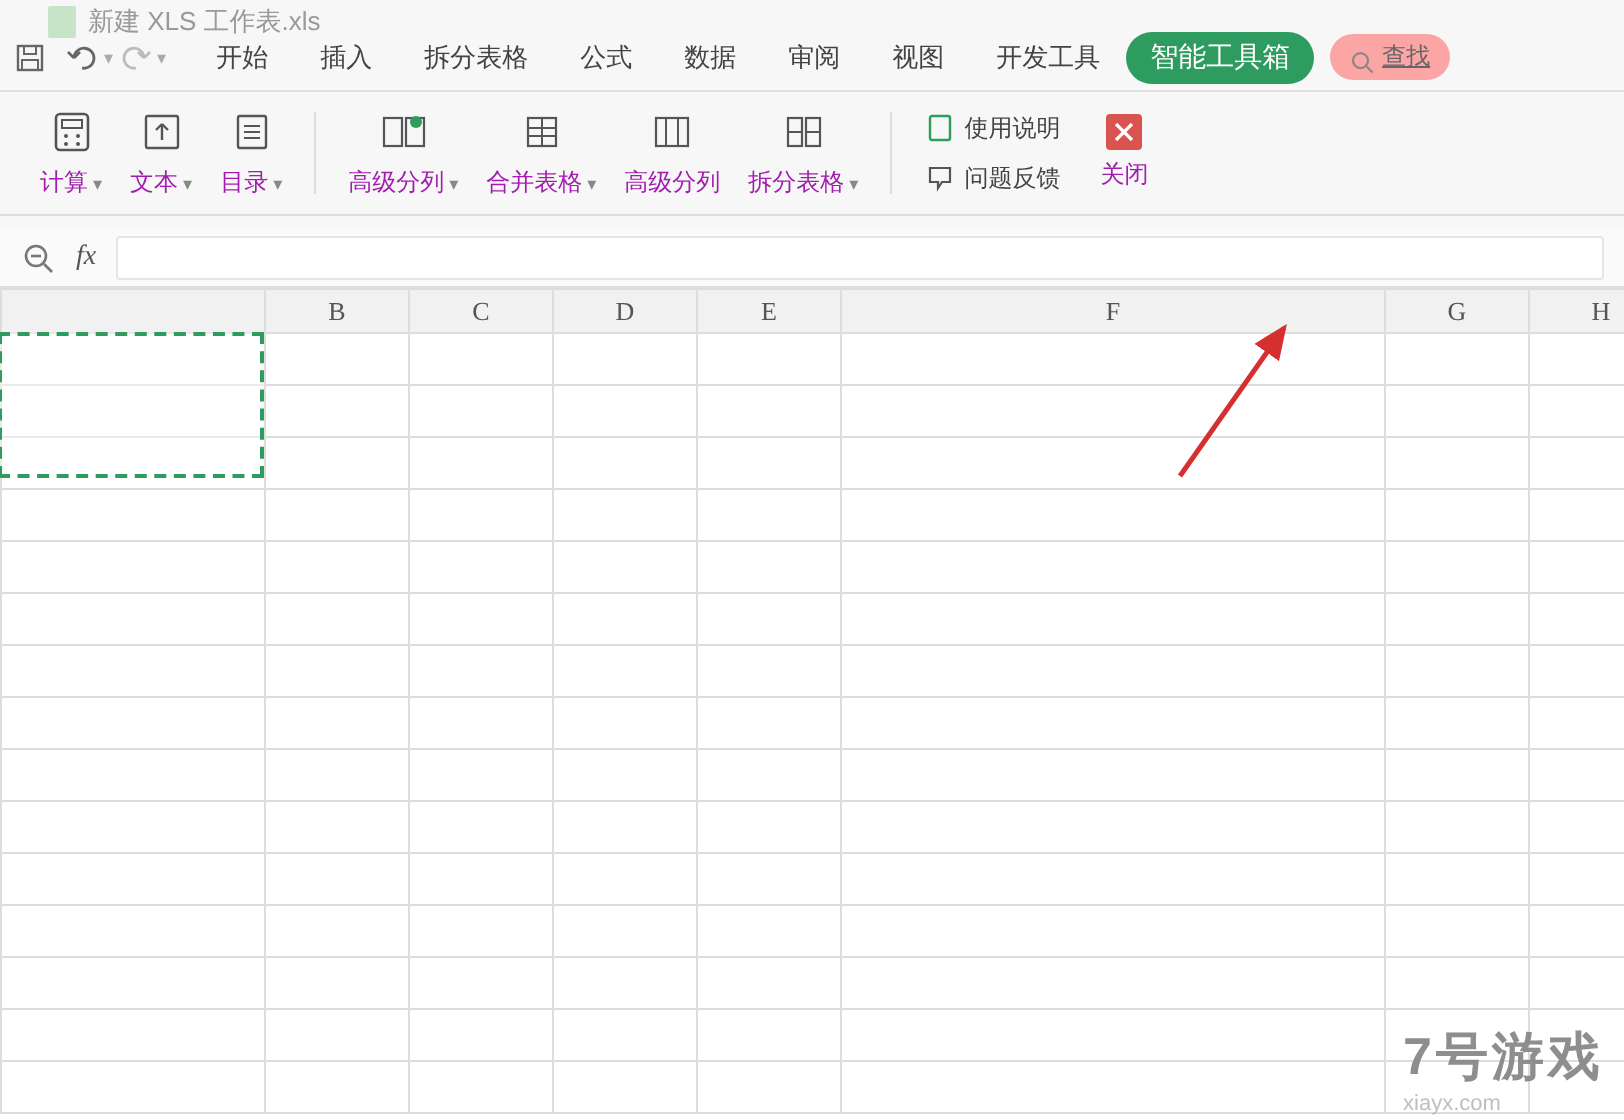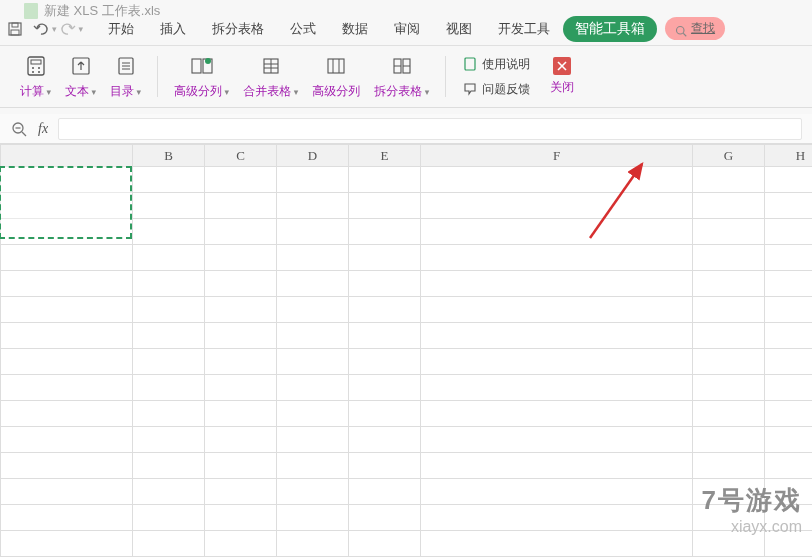--- a/index.html
+++ b/index.html
@@ -241,33 +241,32 @@
     }
     .arrow-annotation {
       position: absolute;
       top: 12px;
       left: 582px;
       pointer-events: none;
     }
     .watermark {
       position: absolute;
       right: 10px;
-      bottom: 28px;
-      text-align: right;
+      bottom: 6px;
       pointer-events: none;
       opacity: 0.95;
     }
     .watermark .wm-big {
       font-size: 26px;
       font-weight: 700;
       color: #888;
       letter-spacing: 2px;
     }
     .watermark .wm-url {
-      font-size: 16px;
+      font-size: 11px;
       color: #bbb;
     }
     .ribbon-right-col {
       display:flex;
       flex-direction:column;
       justify-content:center;
       gap:4px;
     }
   </style>
 </head>

